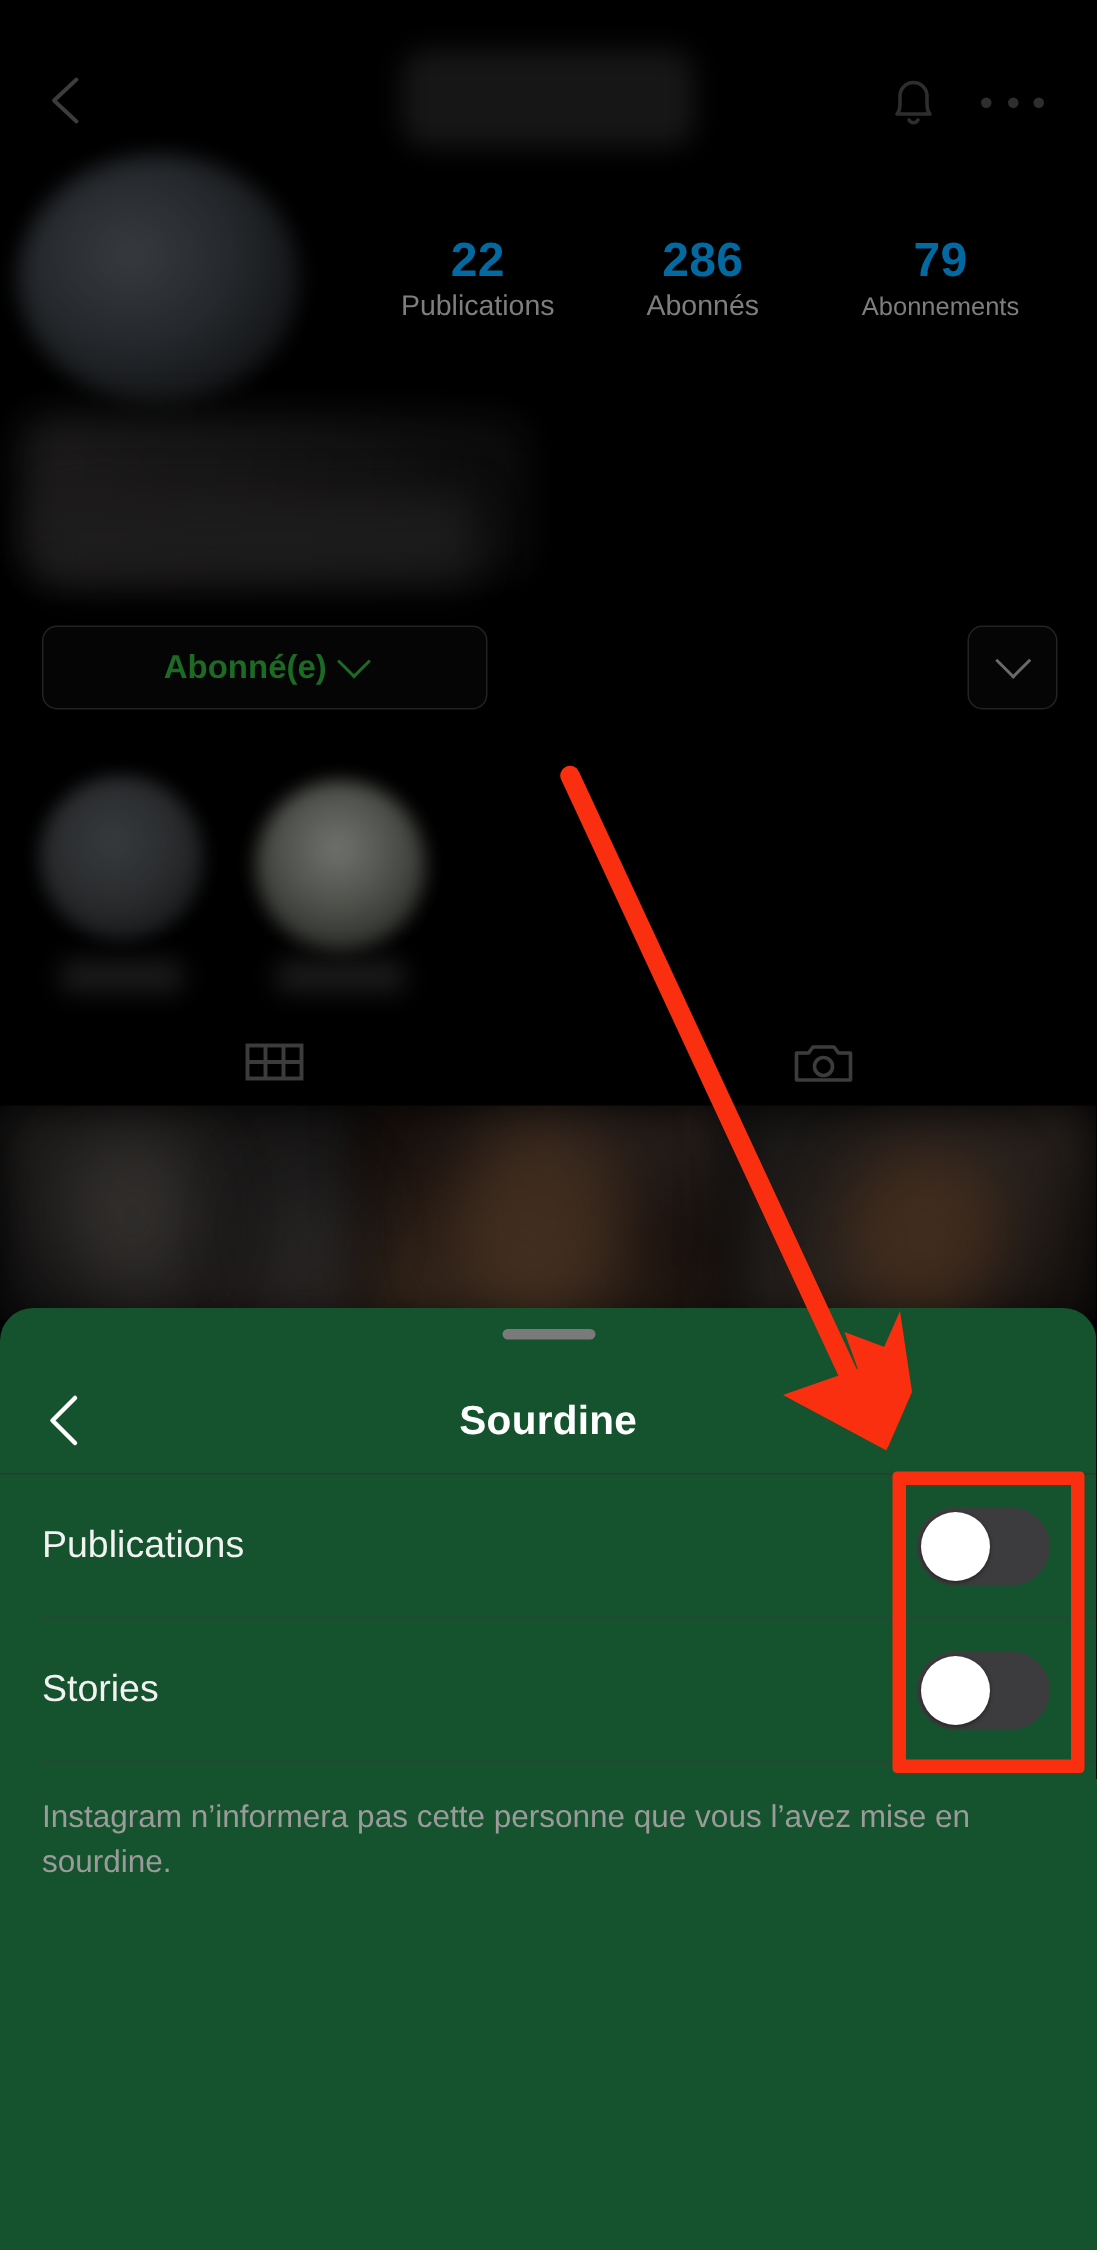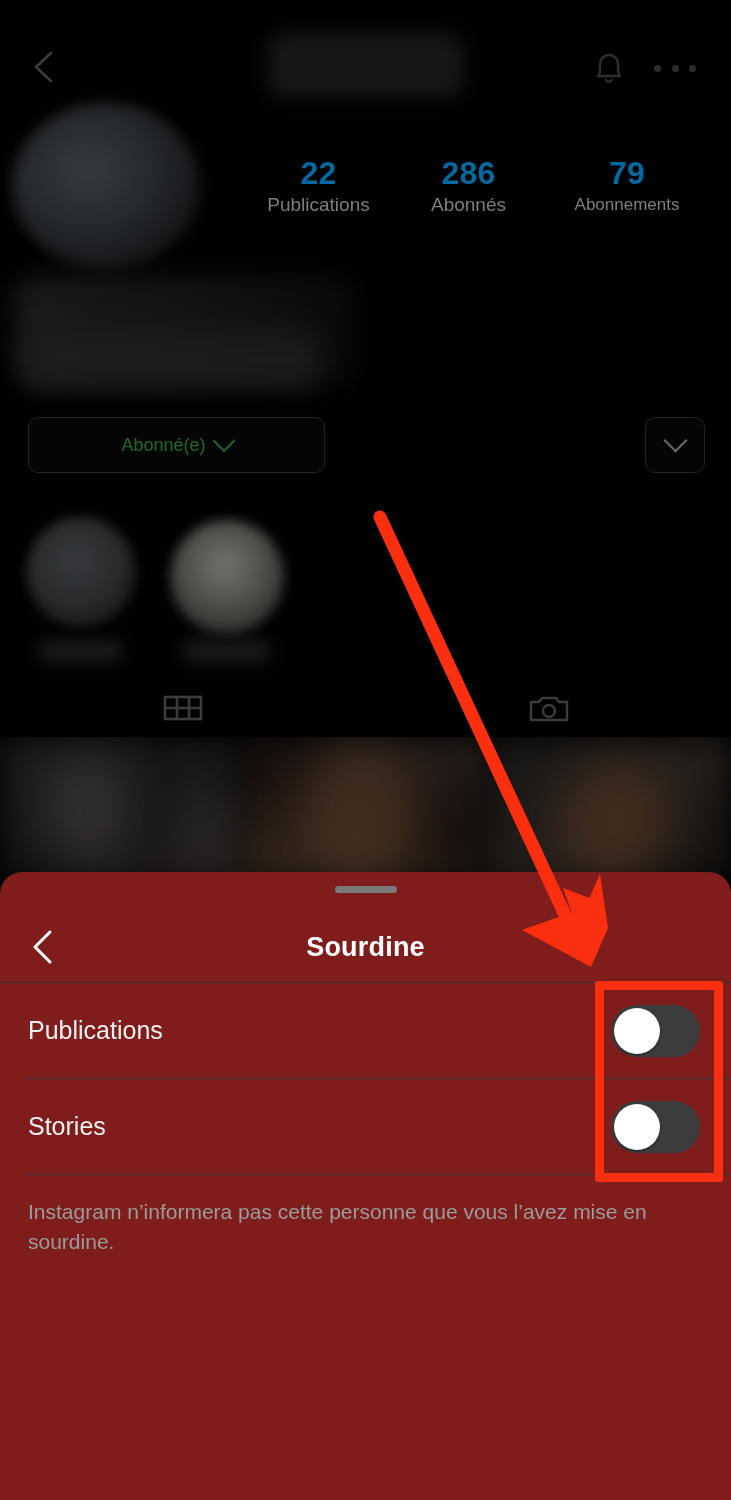--- a/index.html
+++ b/index.html
@@ -97,21 +97,21 @@
   .act-btn {
     position:absolute; top:0; height:56px;
     border:1px solid #232323; border-radius:10px;
     display:flex; align-items:center; justify-content:center;
     background:#050505;
   }
   .btn-follow { left:28px;  width:297px; }
   .btn-msg    { left:337px; width:296px; }
   .btn-more   { left:645px; width:60px; }
   .btn-follow .t {
-    font-size:18px; font-weight:400; color:#1d6a24;
+    font-size:22px; font-weight:700; color:#1d6a24;
   }
   .btn-msg .t {
     font-size:22px; font-weight:500; color:#6f6f6f;
   }
   .chev-sm {
     display:inline-block; width:16px; height:16px; margin-left:10px;
     border-right:2.4px solid #1d6a24; border-bottom:2.4px solid #1d6a24;
     transform:translateY(-4px) rotate(45deg);
   }
   .chev-gray {
@@ -157,21 +157,21 @@
   .fc2 { left:486px; width:245px; background:linear-gradient(140deg,#171615,#26201c 55%,#120f0d); }
   .feed-blob { position:absolute; border-radius:50%; filter:blur(22px); }
   .fb0 { left:40px;  top:18px; width:96px; height:110px; background:rgba(70,66,62,.55); }
   .fb1 { left:300px; top:10px; width:120px; height:130px; background:rgba(92,66,44,.55); }
   .fb2 { left:560px; top:26px; width:110px; height:118px; background:rgba(96,58,34,.48); }
   .fb3 { left:168px; top:40px; width:70px;  height:90px;  background:rgba(54,52,50,.45); }
 
   
   #sheet {
     position:absolute; left:0; top:872px; width:731px; height:628px;
-    background:#7f1d1d;
+    background:#14532d;
     border-top-left-radius:22px; border-top-right-radius:22px;
     overflow:hidden;
   }
   .grabber {
     position:absolute; left:50%; top:14px; transform:translateX(-50%);
     width:62px; height:7px; border-radius:4px; background:#7a7a7a;
   }
   .sheet-head {
     position:absolute; left:0; top:42px; width:731px; height:68px;
   }

